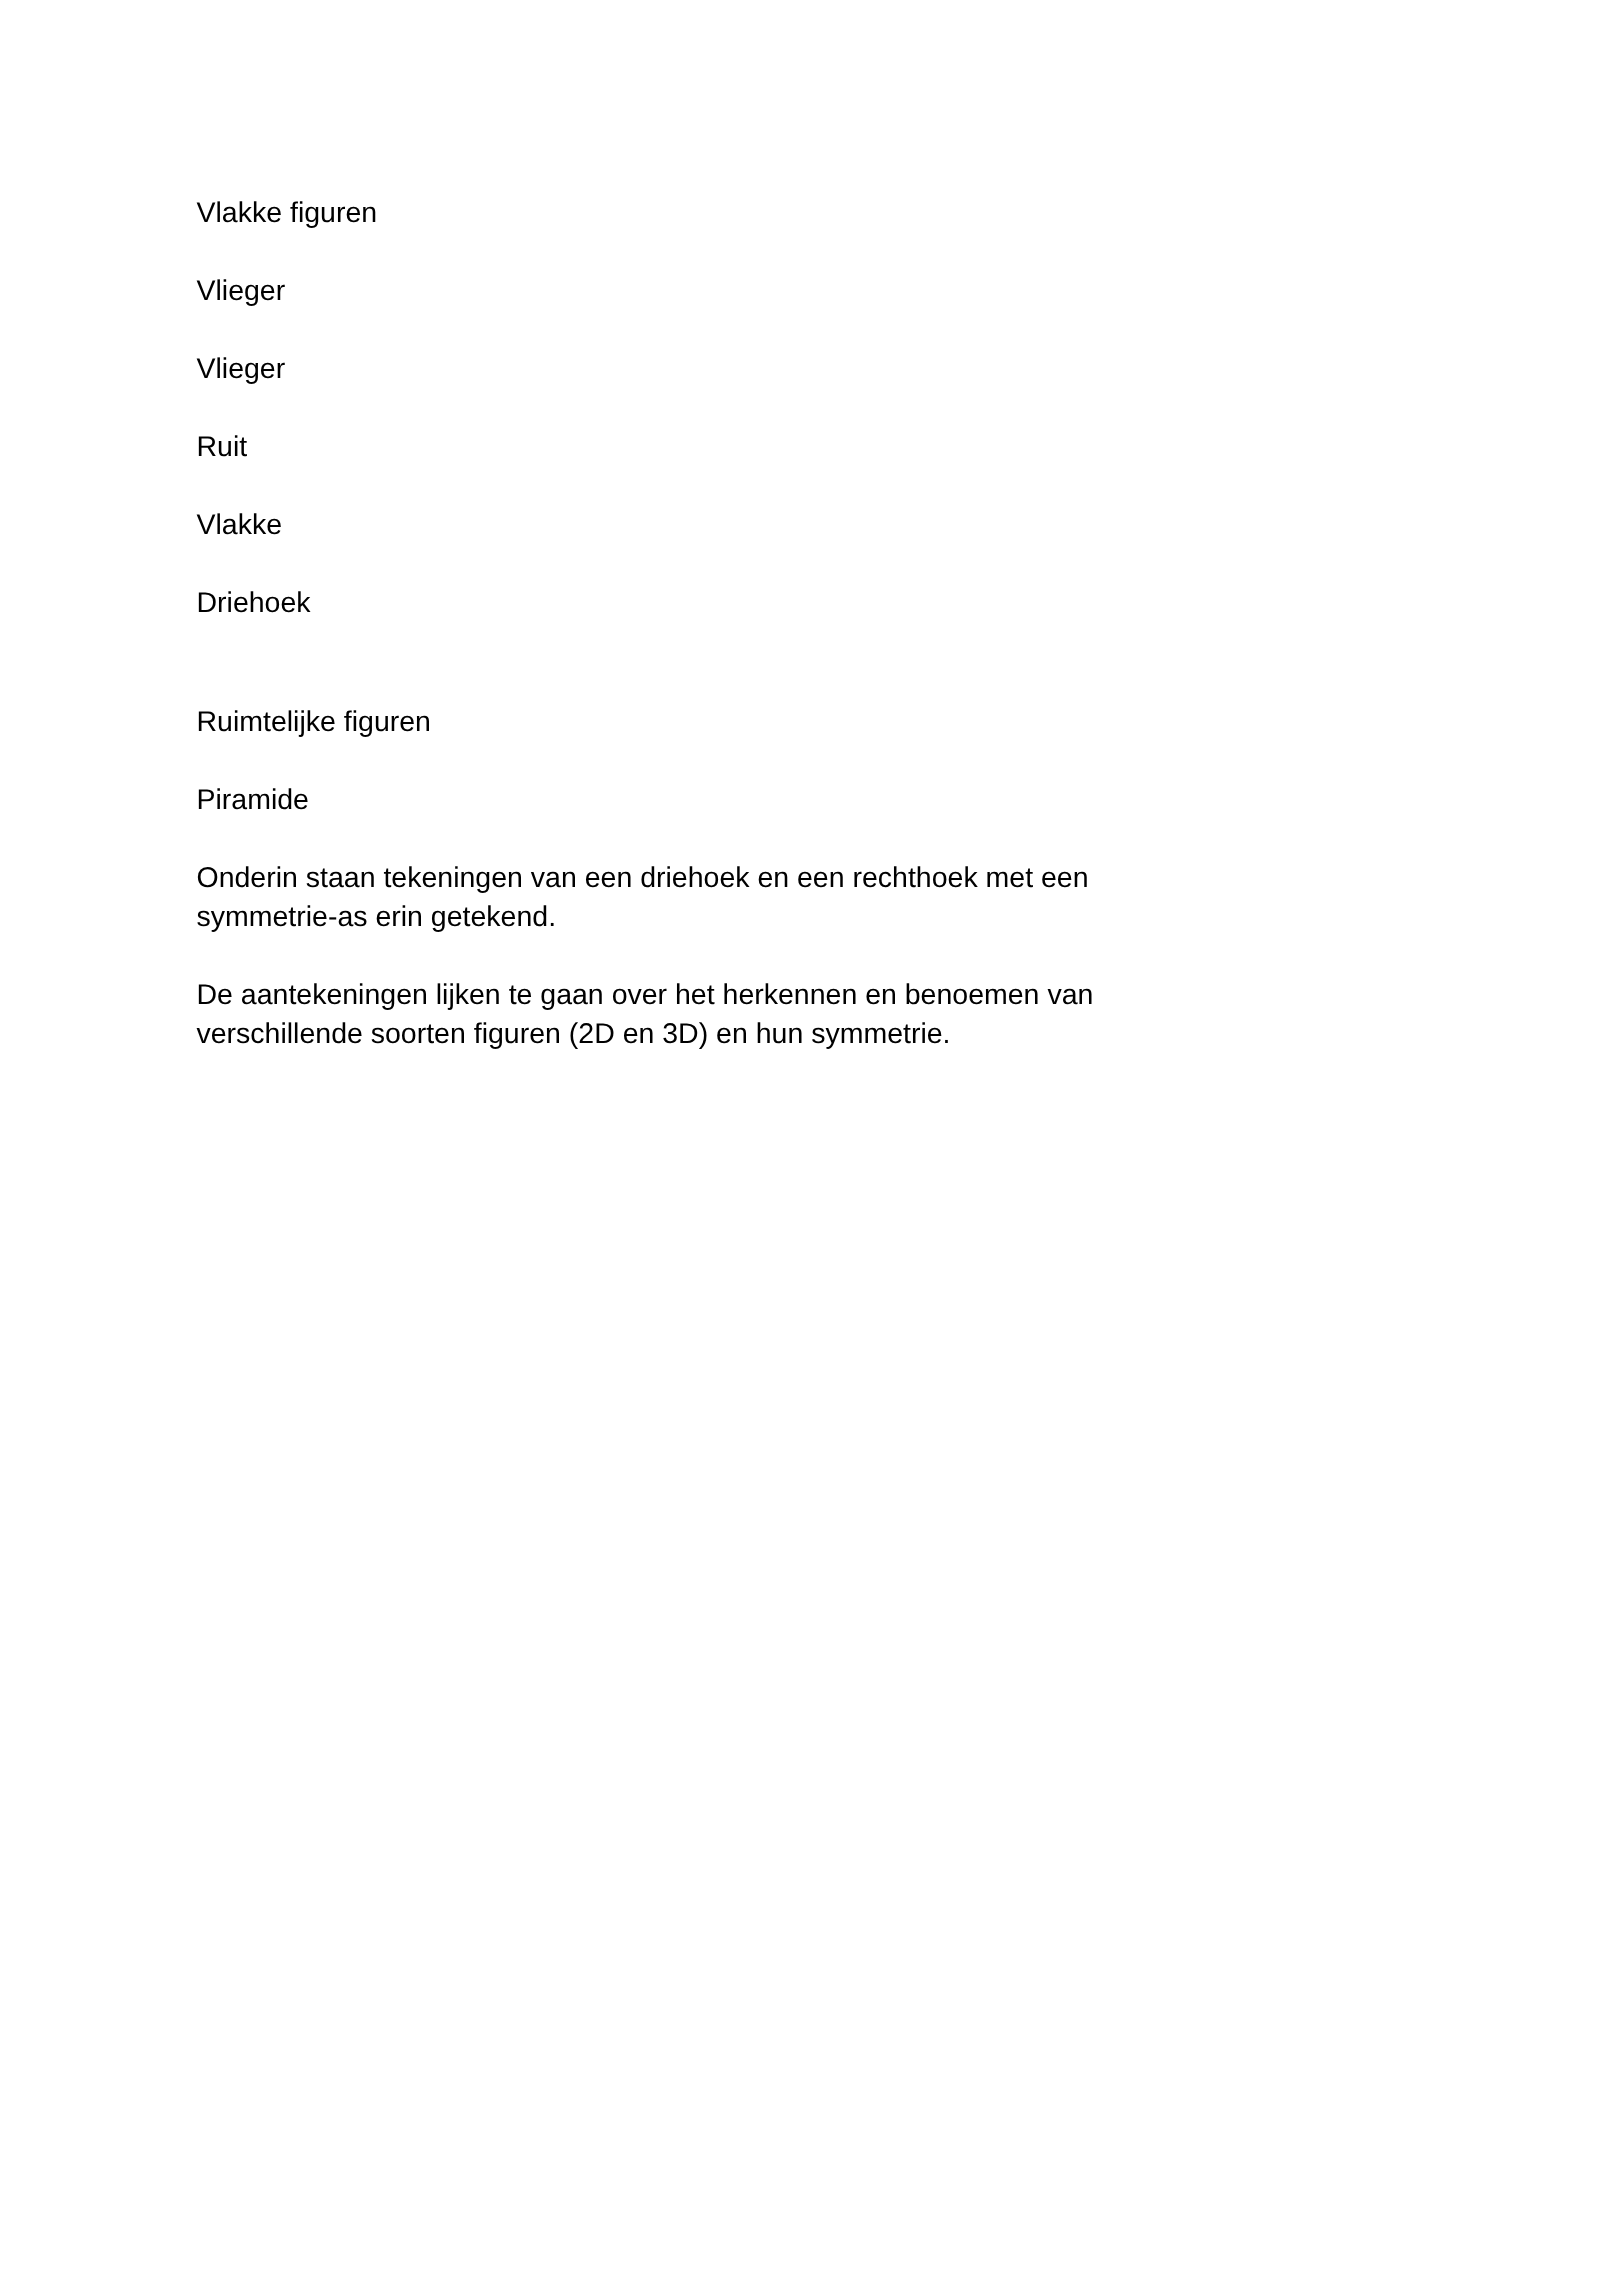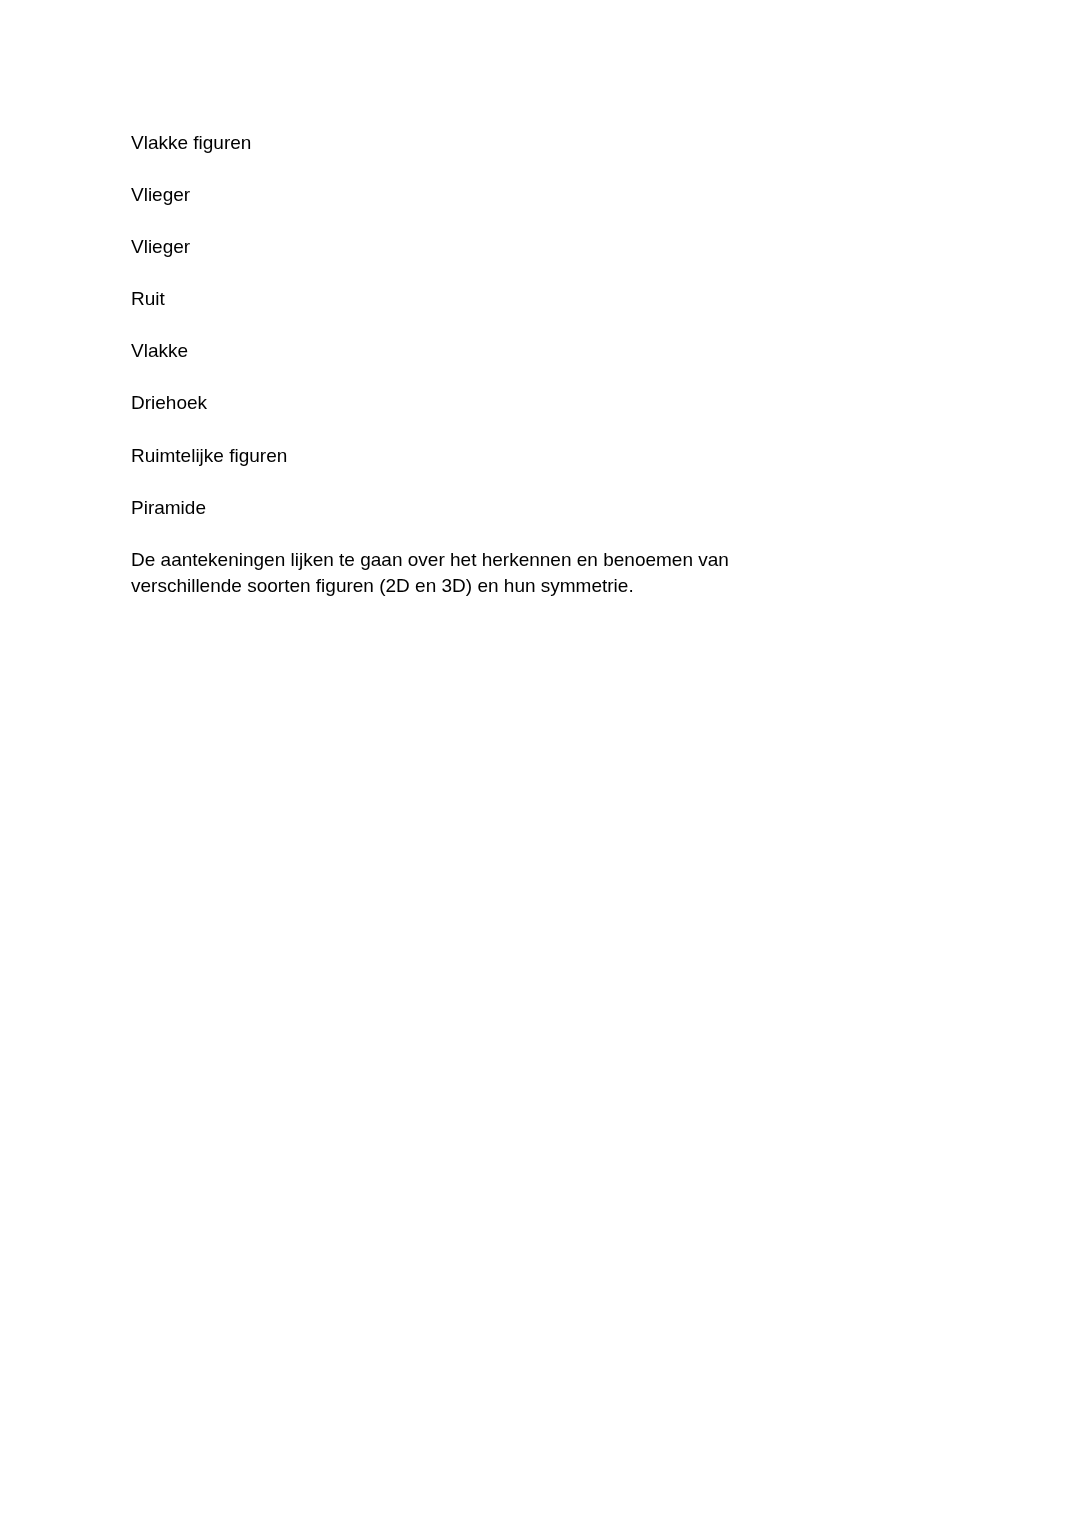--- a/index.html
+++ b/index.html
@@ -22,33 +22,34 @@
     background: #ffffff;
   }
   .para {
     font-size: 19px;
     line-height: 26px;
     margin: 0 0 26px 0;
     max-width: 795px;
     white-space: normal;
   }
   .section-gap {
-    margin-top: 27px;
+    margin-top: 53px;
   }
 </style>
 </head>
 <body>
 
 <div class="page">
 
   <p class="para">Vlakke figuren</p>
   <p class="para">Vlieger</p>
   <p class="para">Vlieger</p>
   <p class="para">Ruit</p>
   <p class="para">Vlakke</p>
   <p class="para">Driehoek</p>
 
   <p class="para section-gap">Ruimtelijke figuren</p>
   <p class="para">Piramide</p>
 
+  <p class="para">Onderin staan tekeningen van een driehoek en een rechthoek met een symmetrie-as erin getekend.</p>
   <p class="para">De aantekeningen lijken te gaan over het herkennen en benoemen van verschillende soorten figuren (2D en 3D) en hun symmetrie.</p>
 
 </div>
 
 </body></html>

